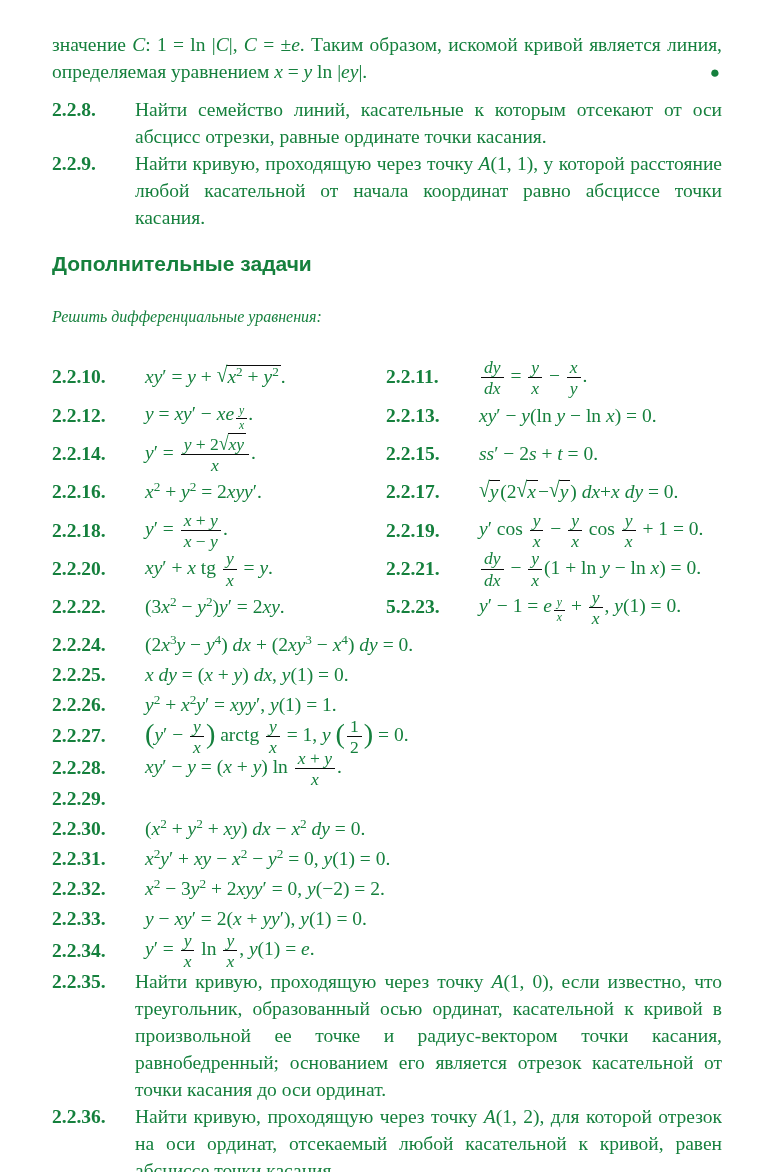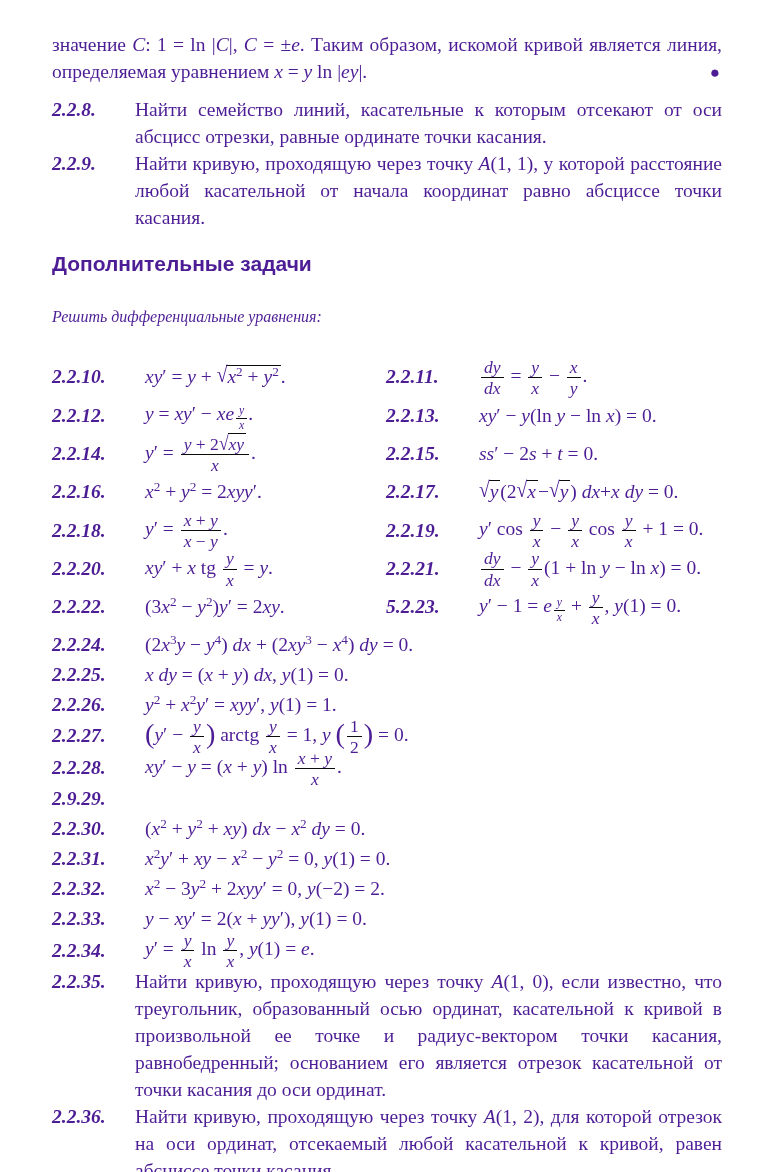--- a/index.html
+++ b/index.html
@@ -1,37 +1,37 @@
 <!DOCTYPE html>
 <html><head>
 <meta charset="utf-8">
 <style>
   html,body{margin:0;padding:0;background:#ffffff;}
   .page{
     position:relative;
     width:771px;height:1172px;
-    background:#fff;color:#4c1d95;
+    background:#fff;color:#15803d;
     font-family:"Liberation Serif","DejaVu Serif",serif;
     font-size:19.5px;line-height:27px;
     overflow:hidden;
   }
   .content{position:relative;margin:0 49px 0 52px;width:670px;padding-top:31px;box-sizing:border-box;}
 
   
   .intro{position:relative;text-align:justify;margin-bottom:11px;}
   .qed{position:absolute;right:2px;top:33px;font-size:17px;line-height:17px;}
 
   
   .prow{display:flex;align-items:flex-start;}
   .prow-t{margin-bottom:0;}
   .row1{display:flex;align-items:center;margin-bottom:3px;min-height:27px;}
   .row2{display:flex;align-items:center;margin-bottom:9px;min-height:29px;}
   .cellL{display:flex;align-items:center;width:334px;flex-shrink:0;}
   .cellR{display:flex;align-items:center;flex:1;}
-  .pnum{font-weight:bold;width:93px;flex-shrink:0;font-style:italic;}
+  .pnum{font-weight:bold;width:93px;flex-shrink:0;}
   .pnum.wt{width:83px;}
   .ptext{flex:1;text-align:justify;}
   .pformula{white-space:nowrap;}
 
   
   .heading{
     font-family:"Liberation Sans","DejaVu Sans",sans-serif;
     font-weight:bold;font-size:21px;line-height:24px;
     margin-top:21px;
   }
@@ -220,21 +220,21 @@
             </span><span class="bp">)</span> = 0.</span>
         </div>
         <div class="row1">
           <span class="pnum">2.2.28.</span>
           <span class="pformula"><i>xy</i>′ − <i>y</i> = (<i>x</i> + <i>y</i>) ln <span class="fr">
               <span class="n"><i>x</i> + <i>y</i></span>
               <span class="d"><i>x</i></span>
             </span>.</span>
         </div>
         <div class="row1">
-          <span class="pnum">2.9.29.</span>
+          <span class="pnum">2.2.29.</span>
         </div>
         <div class="row1">
           <span class="pnum">2.2.30.</span>
           <span class="pformula">(<i>x</i><sup>2</sup> + <i>y</i><sup>2</sup> + <i>xy</i>) <i>dx</i> − <i>x</i><sup>2</sup> <i>dy</i> = 0.</span>
         </div>
         <div class="row1">
           <span class="pnum">2.2.31.</span>
           <span class="pformula"><i>x</i><sup>2</sup><i>y</i>′ + <i>xy</i> − <i>x</i><sup>2</sup> − <i>y</i><sup>2</sup> = 0, <i>y</i>(1) = 0.</span>
         </div>
         <div class="row1">

